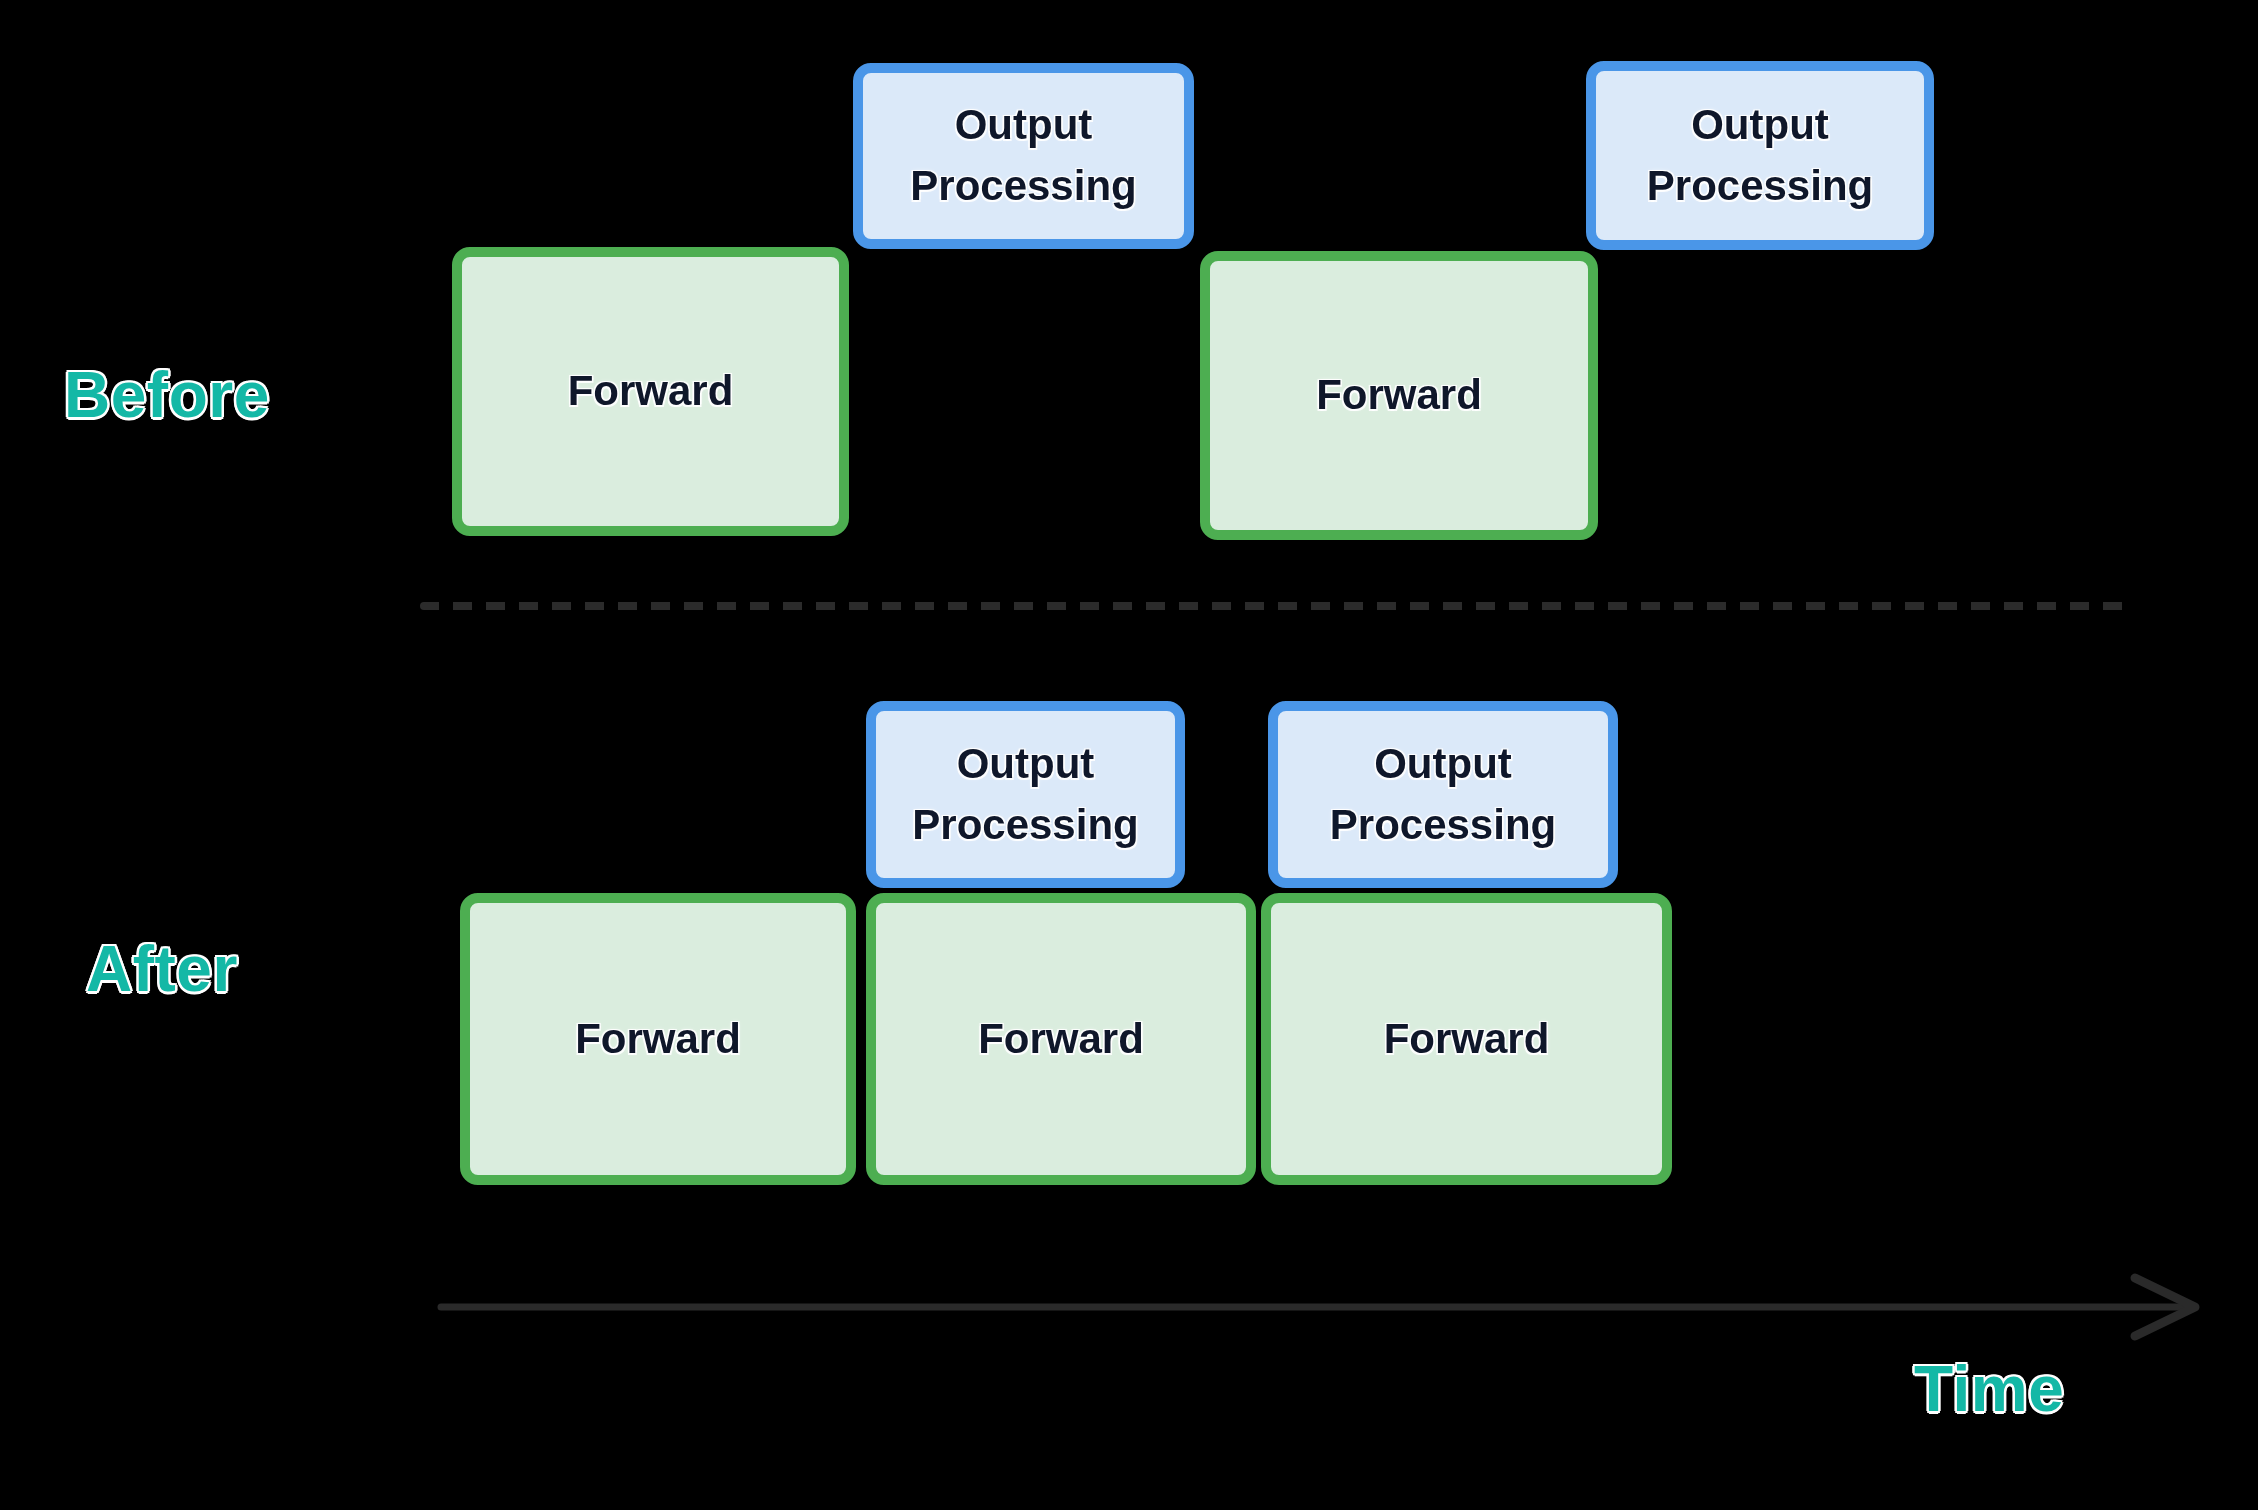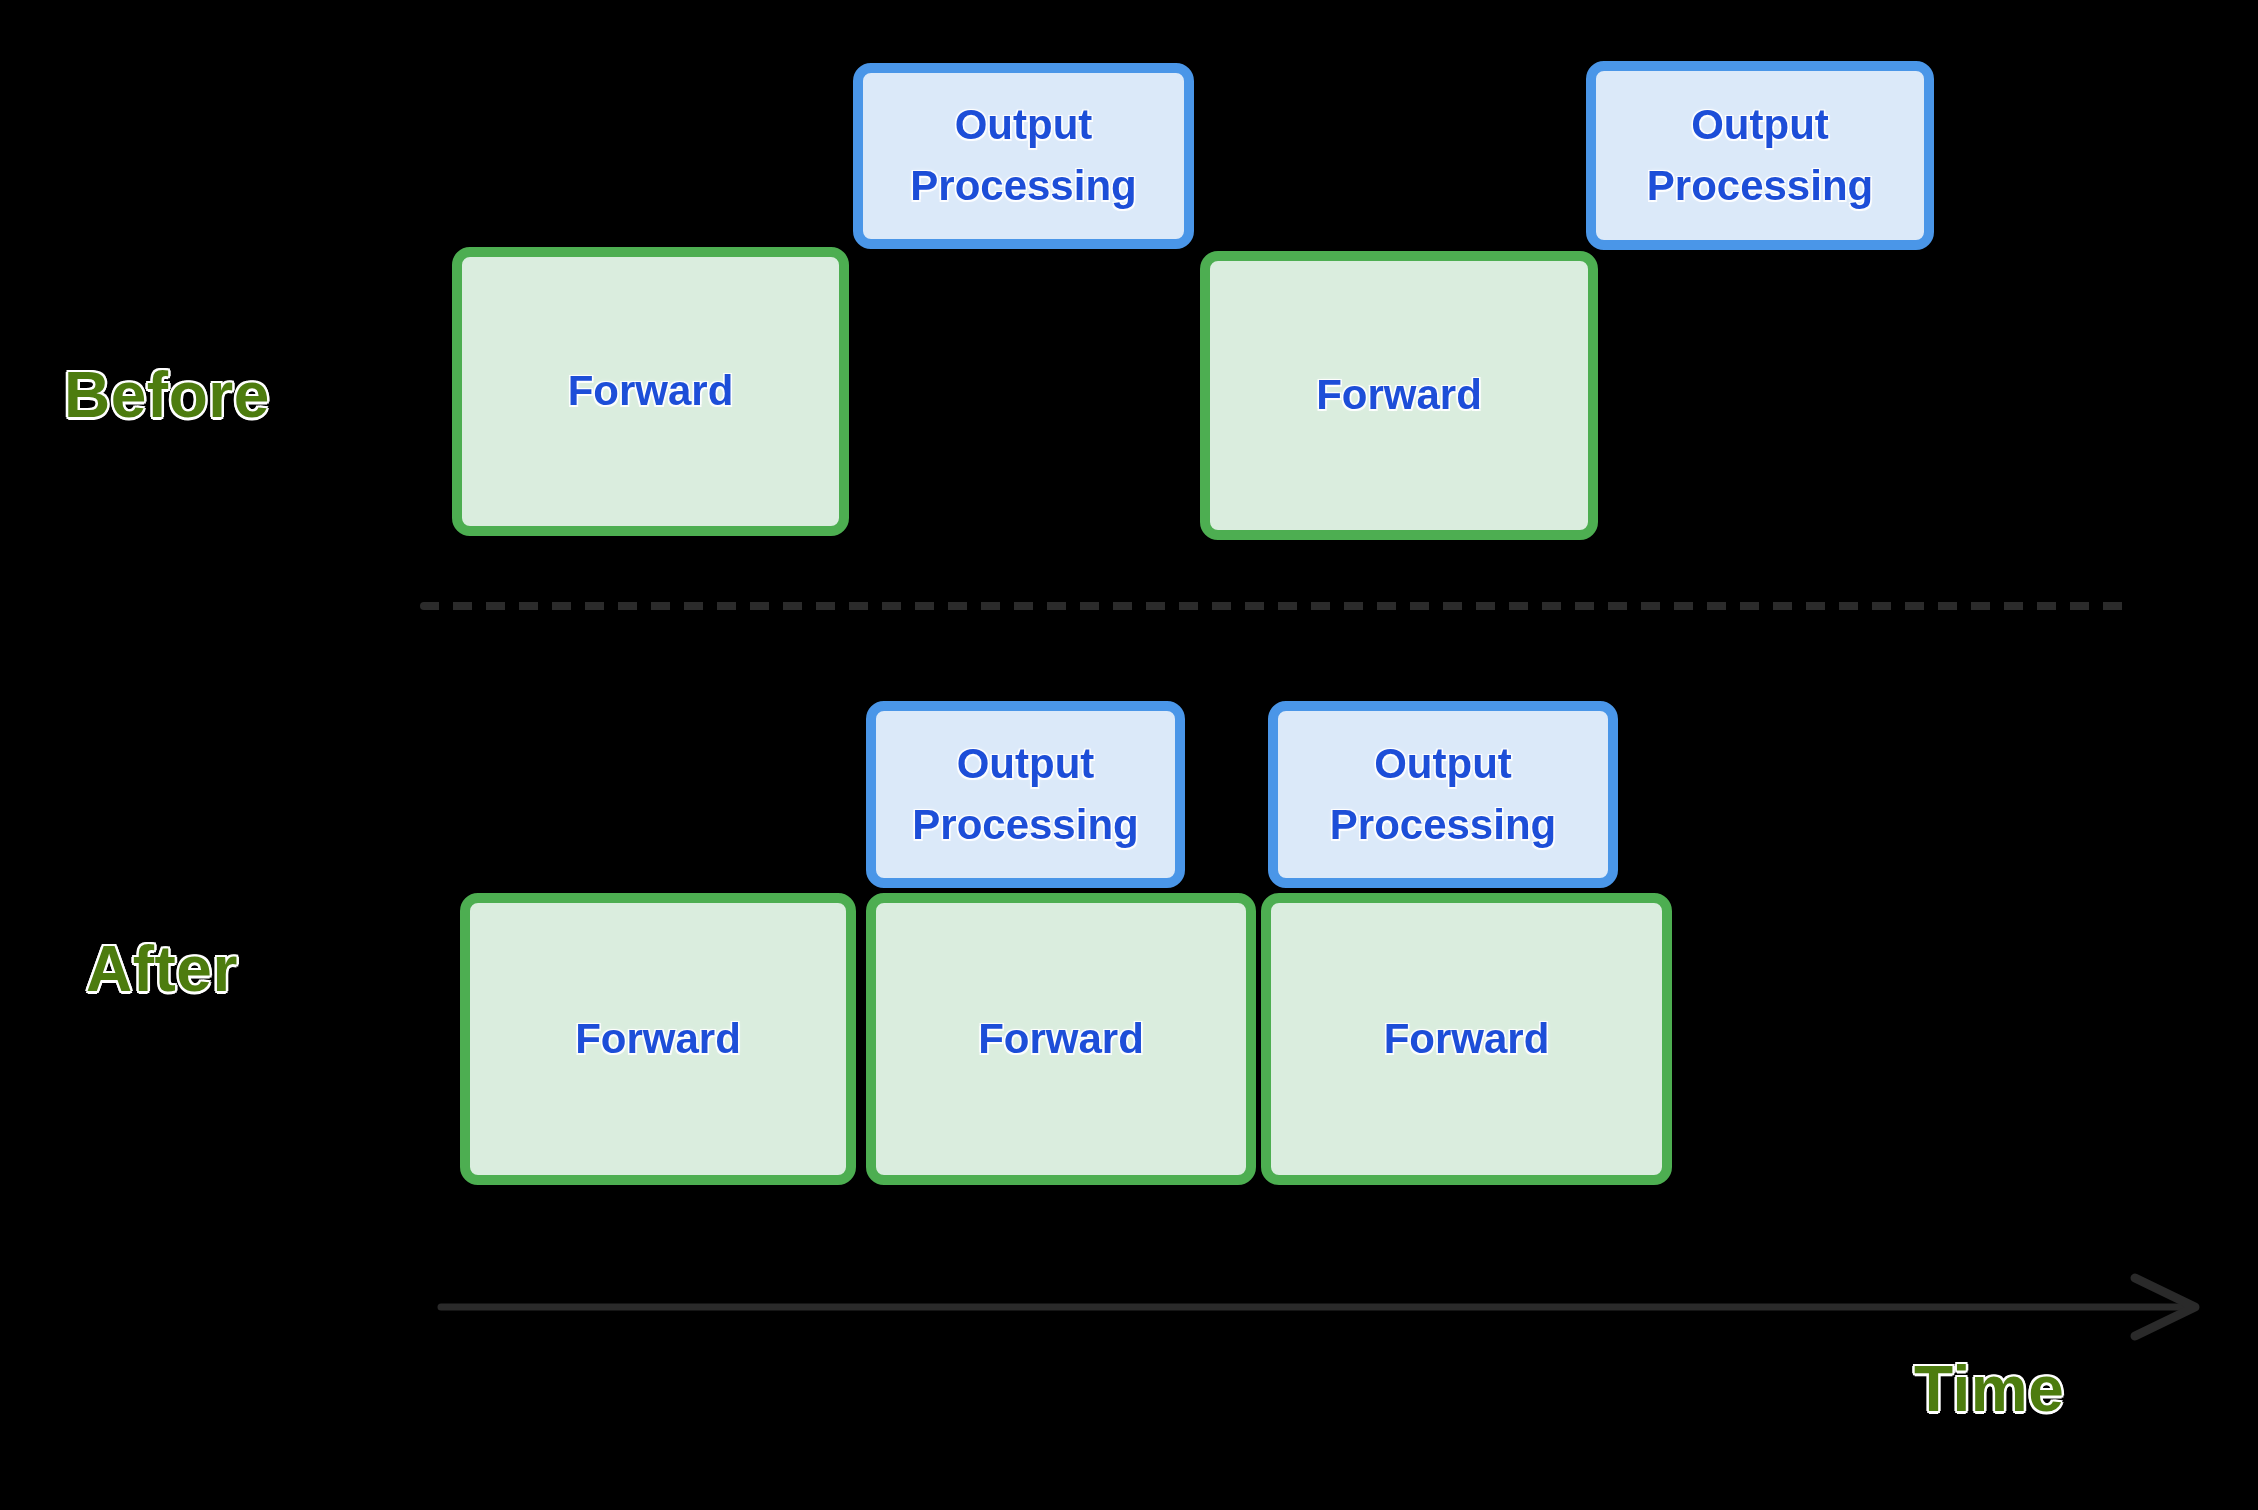--- a/index.html
+++ b/index.html
@@ -30,21 +30,21 @@
   }
   .block.forward {
     border-color: var(--forward-border, #4DAE51);
     background: var(--forward-fill, #DAEDDE);
   }
   .block.output {
     border-color: var(--output-border, #4A96E8);
     background: var(--output-fill, #DBE9F9);
   }
   .block .block-label {
-    color: #1d4ed8;
+    color: #0f172a;
     font-size: 42px;
     font-weight: 700;
     line-height: 1.45;
     padding: 0 18px;
     text-shadow:
       -1.5px -1.5px 0 rgba(255,255,255,0.85),
        1.5px -1.5px 0 rgba(255,255,255,0.85),
       -1.5px  1.5px 0 rgba(255,255,255,0.85),
        1.5px  1.5px 0 rgba(255,255,255,0.85),
        0 0 5px rgba(255,255,255,0.6);
@@ -59,21 +59,21 @@
   
   #a-o1 { left: 866px;  top: 701px; width: 319px; height: 187px; }
   #a-o2 { left: 1268px; top: 701px; width: 350px; height: 187px; }
   #a-f1 { left: 460px;  top: 893px; width: 396px; height: 292px; }
   #a-f2 { left: 866px;  top: 893px; width: 390px; height: 292px; }
   #a-f3 { left: 1261px; top: 893px; width: 411px; height: 292px; }
 
   
   .row-label {
     position: absolute;
-    color: #4d7c0f;
+    color: #14b8a6;
     font-size: 64px;
     font-weight: 700;
     letter-spacing: 0.5px;
     white-space: nowrap;
     text-shadow:
       -2.5px 0 0 #ffffff,
        2.5px 0 0 #ffffff,
        0 -2.5px 0 #ffffff,
        0  2.5px 0 #ffffff,
       -1.8px -1.8px 0 #ffffff,

